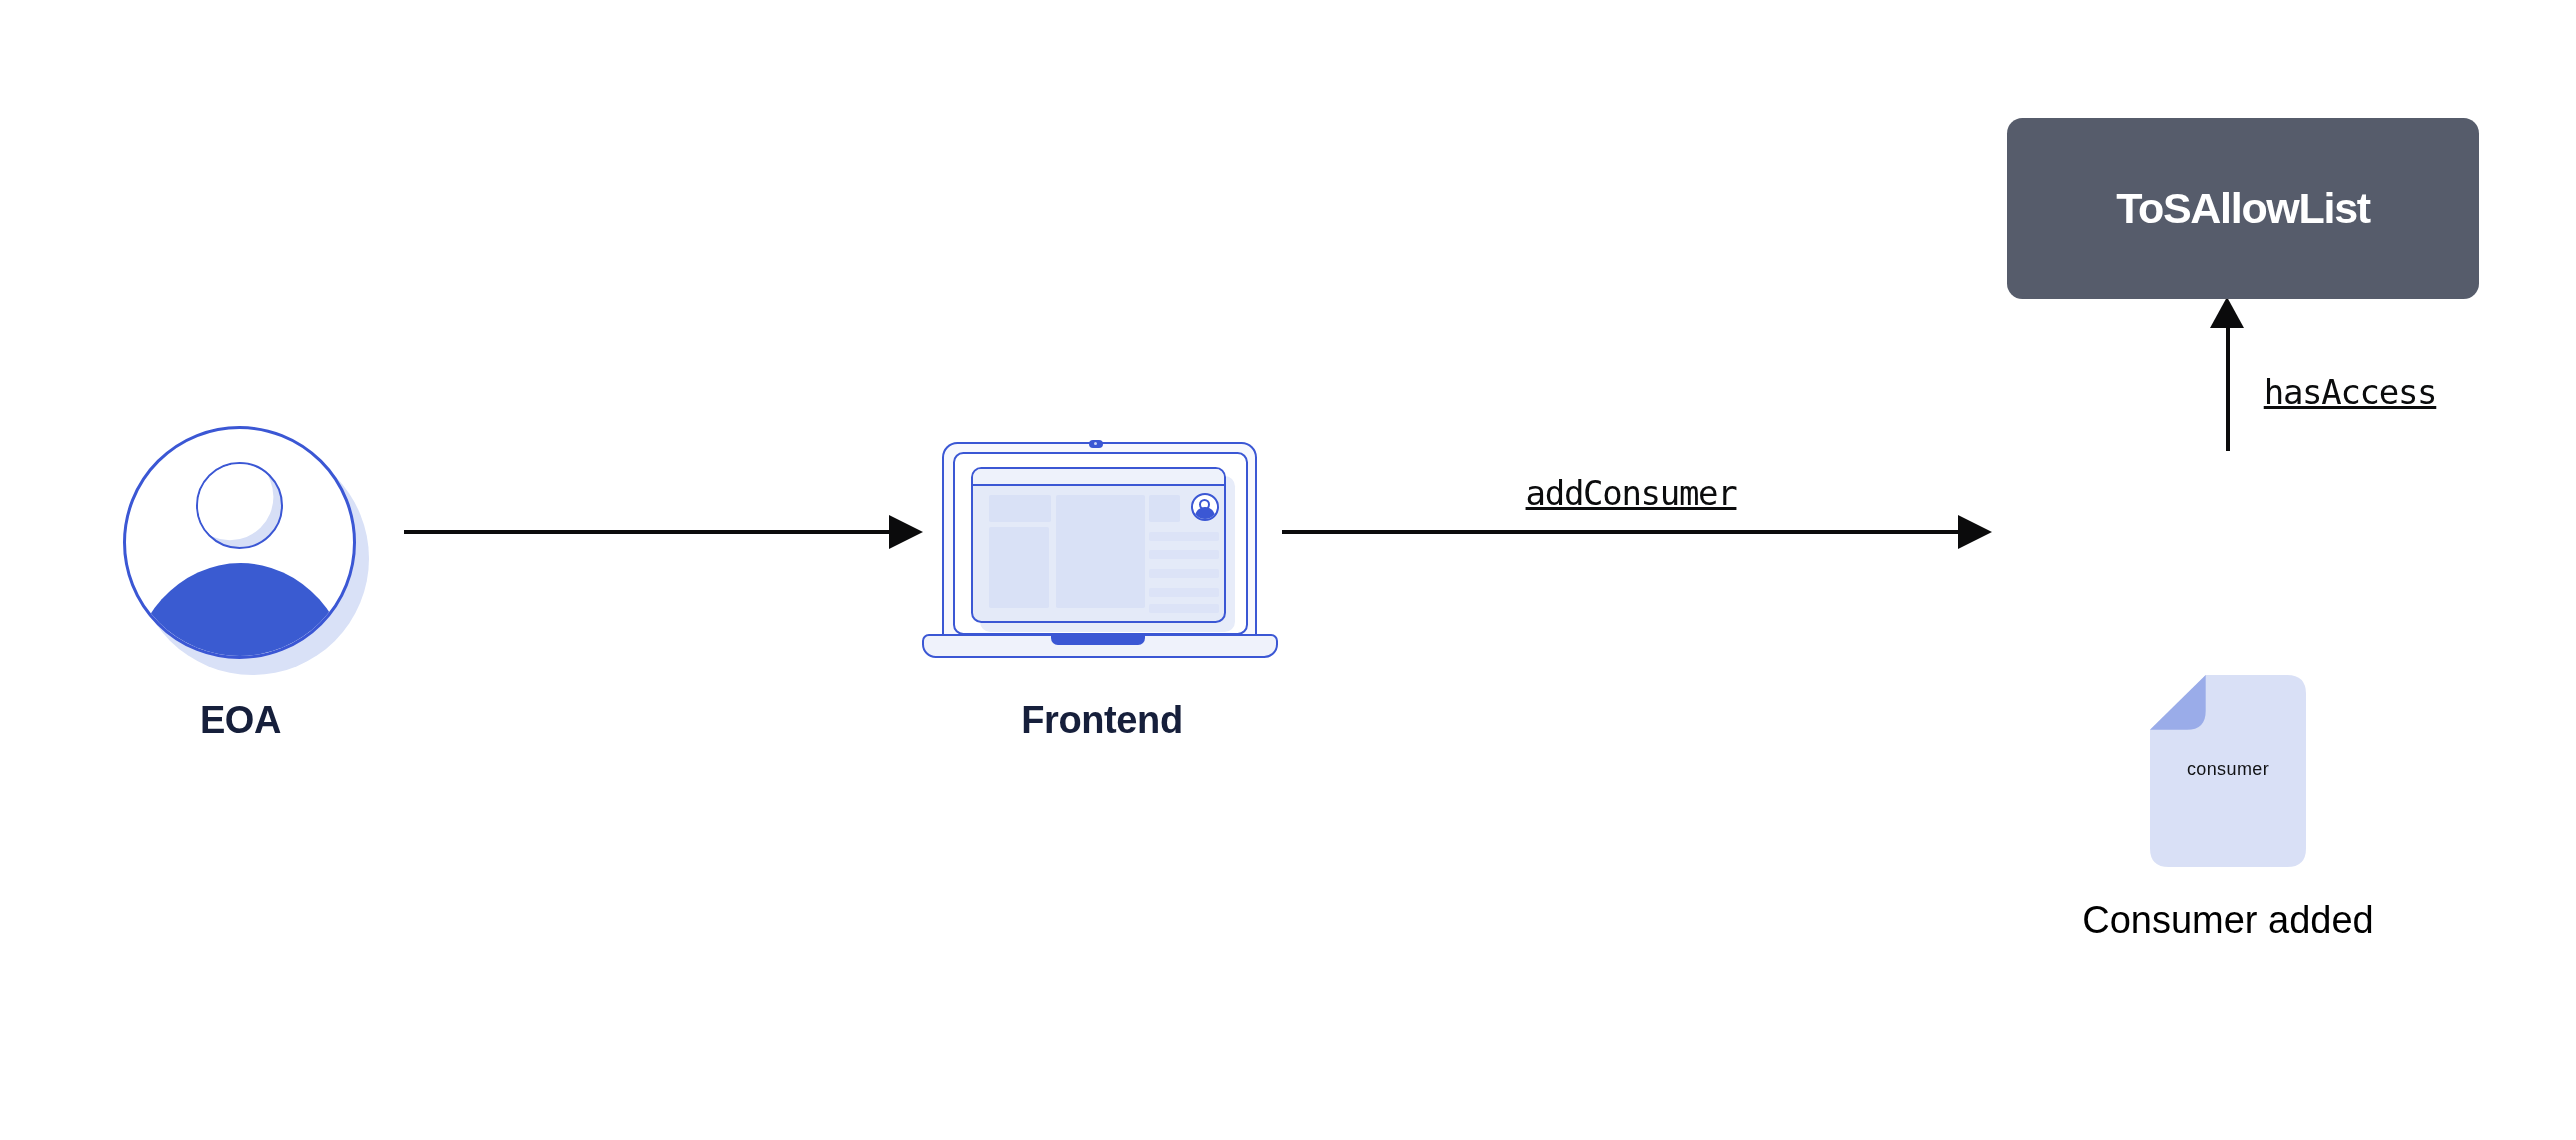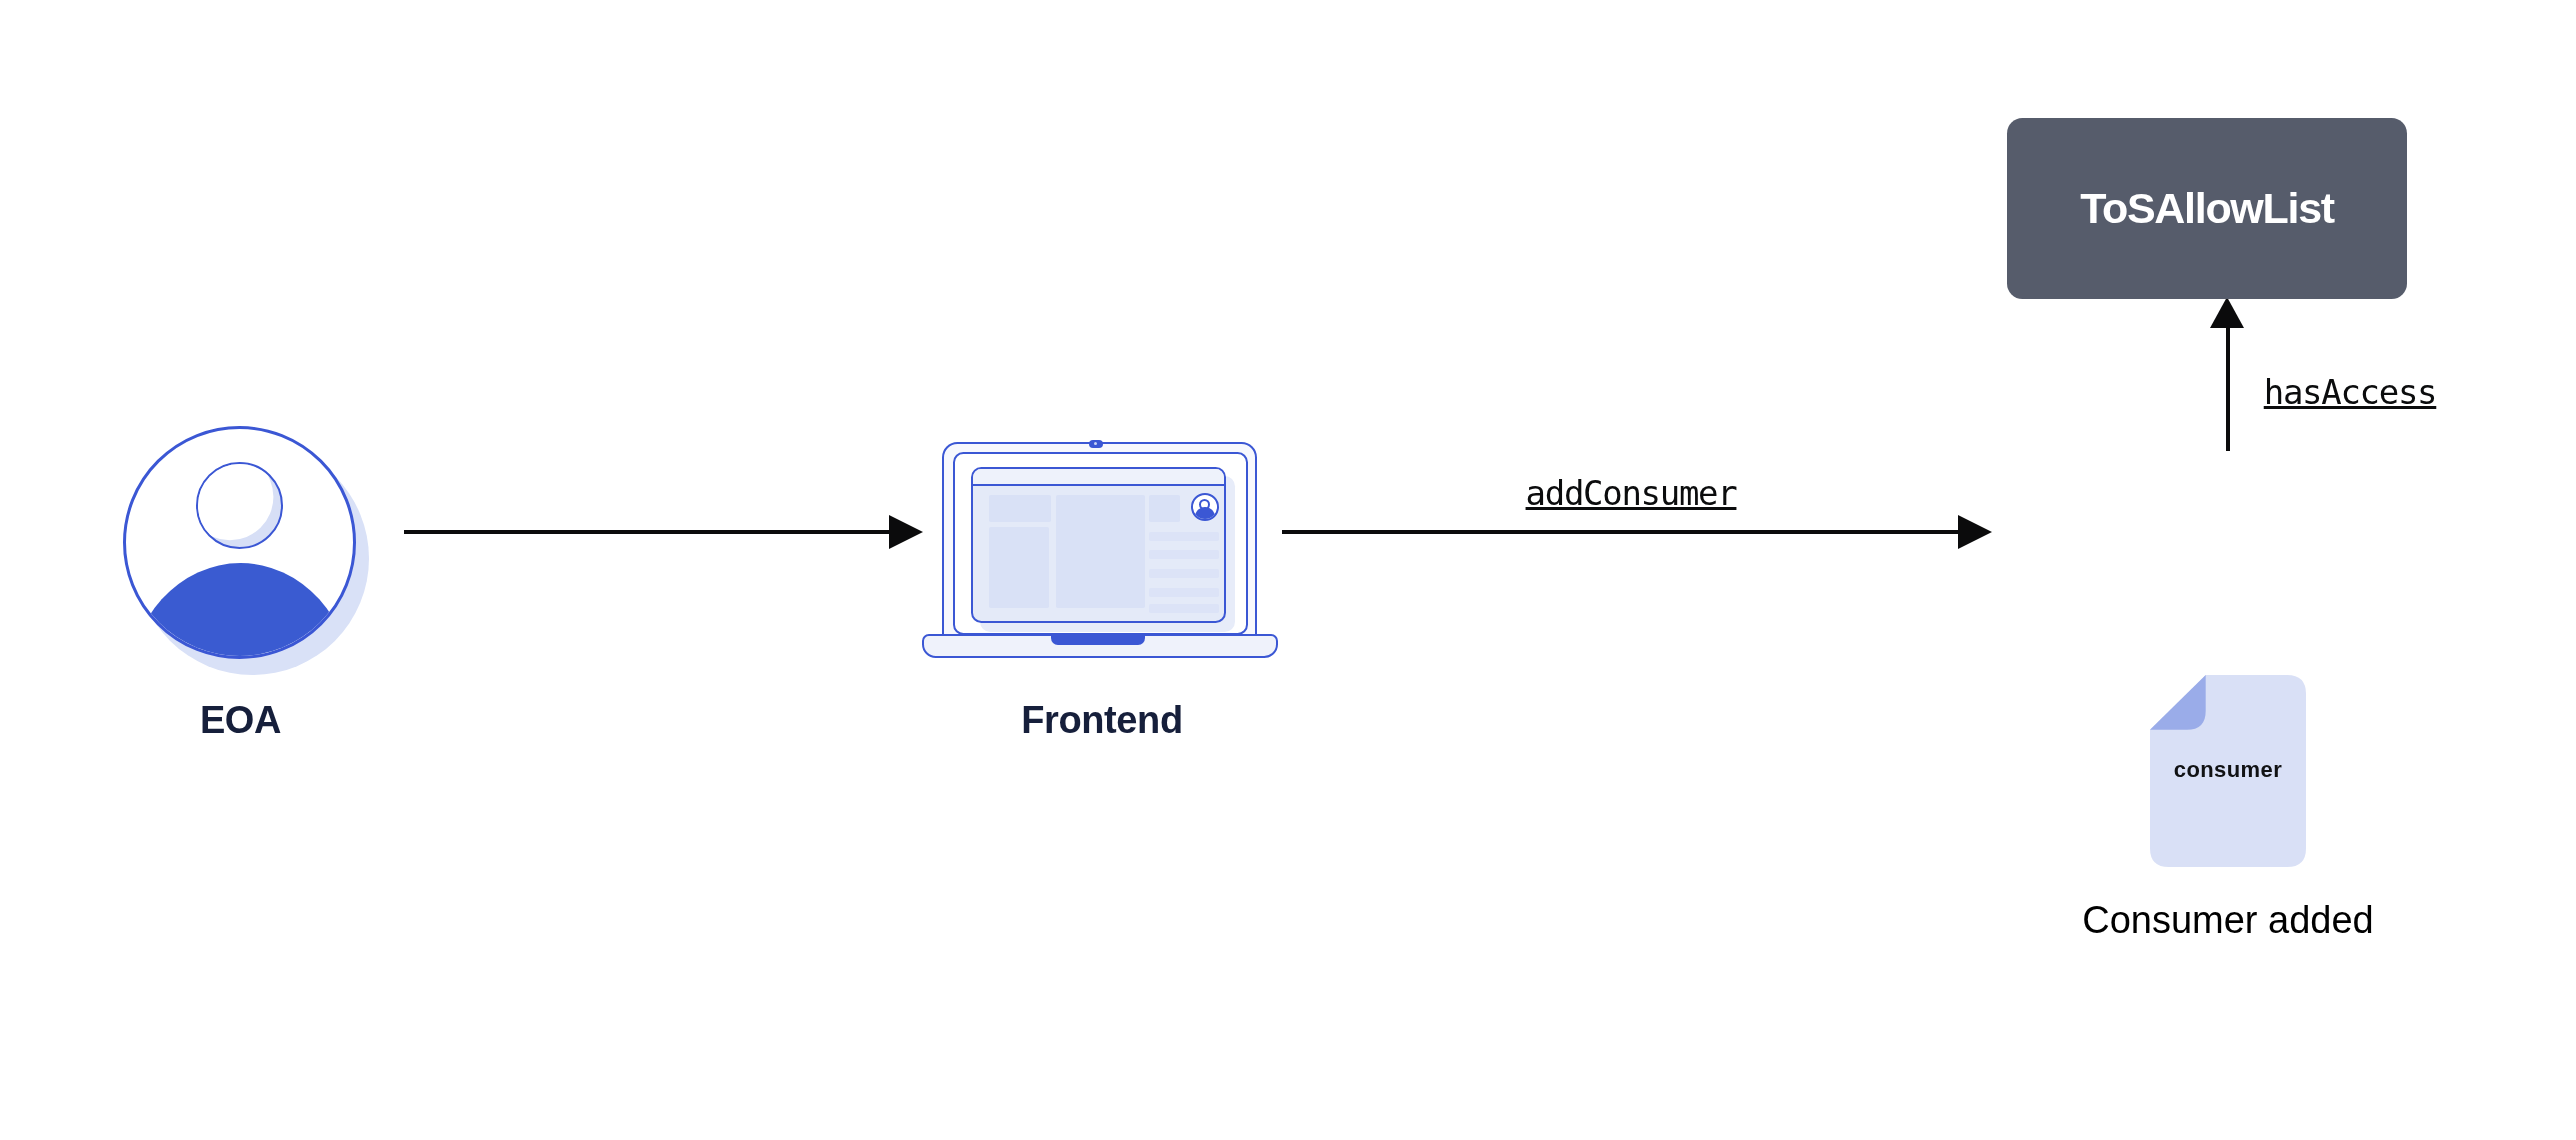--- a/index.html
+++ b/index.html
@@ -92,36 +92,36 @@
     border-left:34px solid #0B0B0C;
   }
   .arrow-head-up{
     position:absolute;width:0;height:0;
     border-left:17px solid transparent;border-right:17px solid transparent;
     border-bottom:31px solid #0B0B0C;
   }
 
   
   .contract-box{
-    position:absolute;left:2007px;width:400px;height:181px;border-radius:15.4px;
+    position:absolute;left:2007px;width:472px;height:181px;border-radius:15.4px;
     background:#565C6B;display:flex;align-items:center;justify-content:center;
     box-sizing:border-box;
   }
   .contract-box .box-label{
     color:#ffffff;font-weight:bold;font-size:43px;letter-spacing:-1.3px;
     font-family:"Liberation Sans", sans-serif;
   }
   .box-tos{top:118px;}
   .box-router{top:451px;}
 
   
   .doc-svg{left:2150px;top:675px;width:156px;height:192px;}
   .doc-text{
     left:2125px;top:756px;width:206px;text-align:center;
-    font-size:22px;line-height:27.4px;letter-spacing:0.4px;color:#111214;font-weight:700;
+    font-size:18px;line-height:27.4px;letter-spacing:0.4px;color:#111214;font-weight:400;
   }
 </style>
 </head>
 <body>
 
 <div class="stage">
 
   <div class="abs avatar-shadow"></div>
   <div class="abs avatar">
     <div class="avatar-body"></div>

